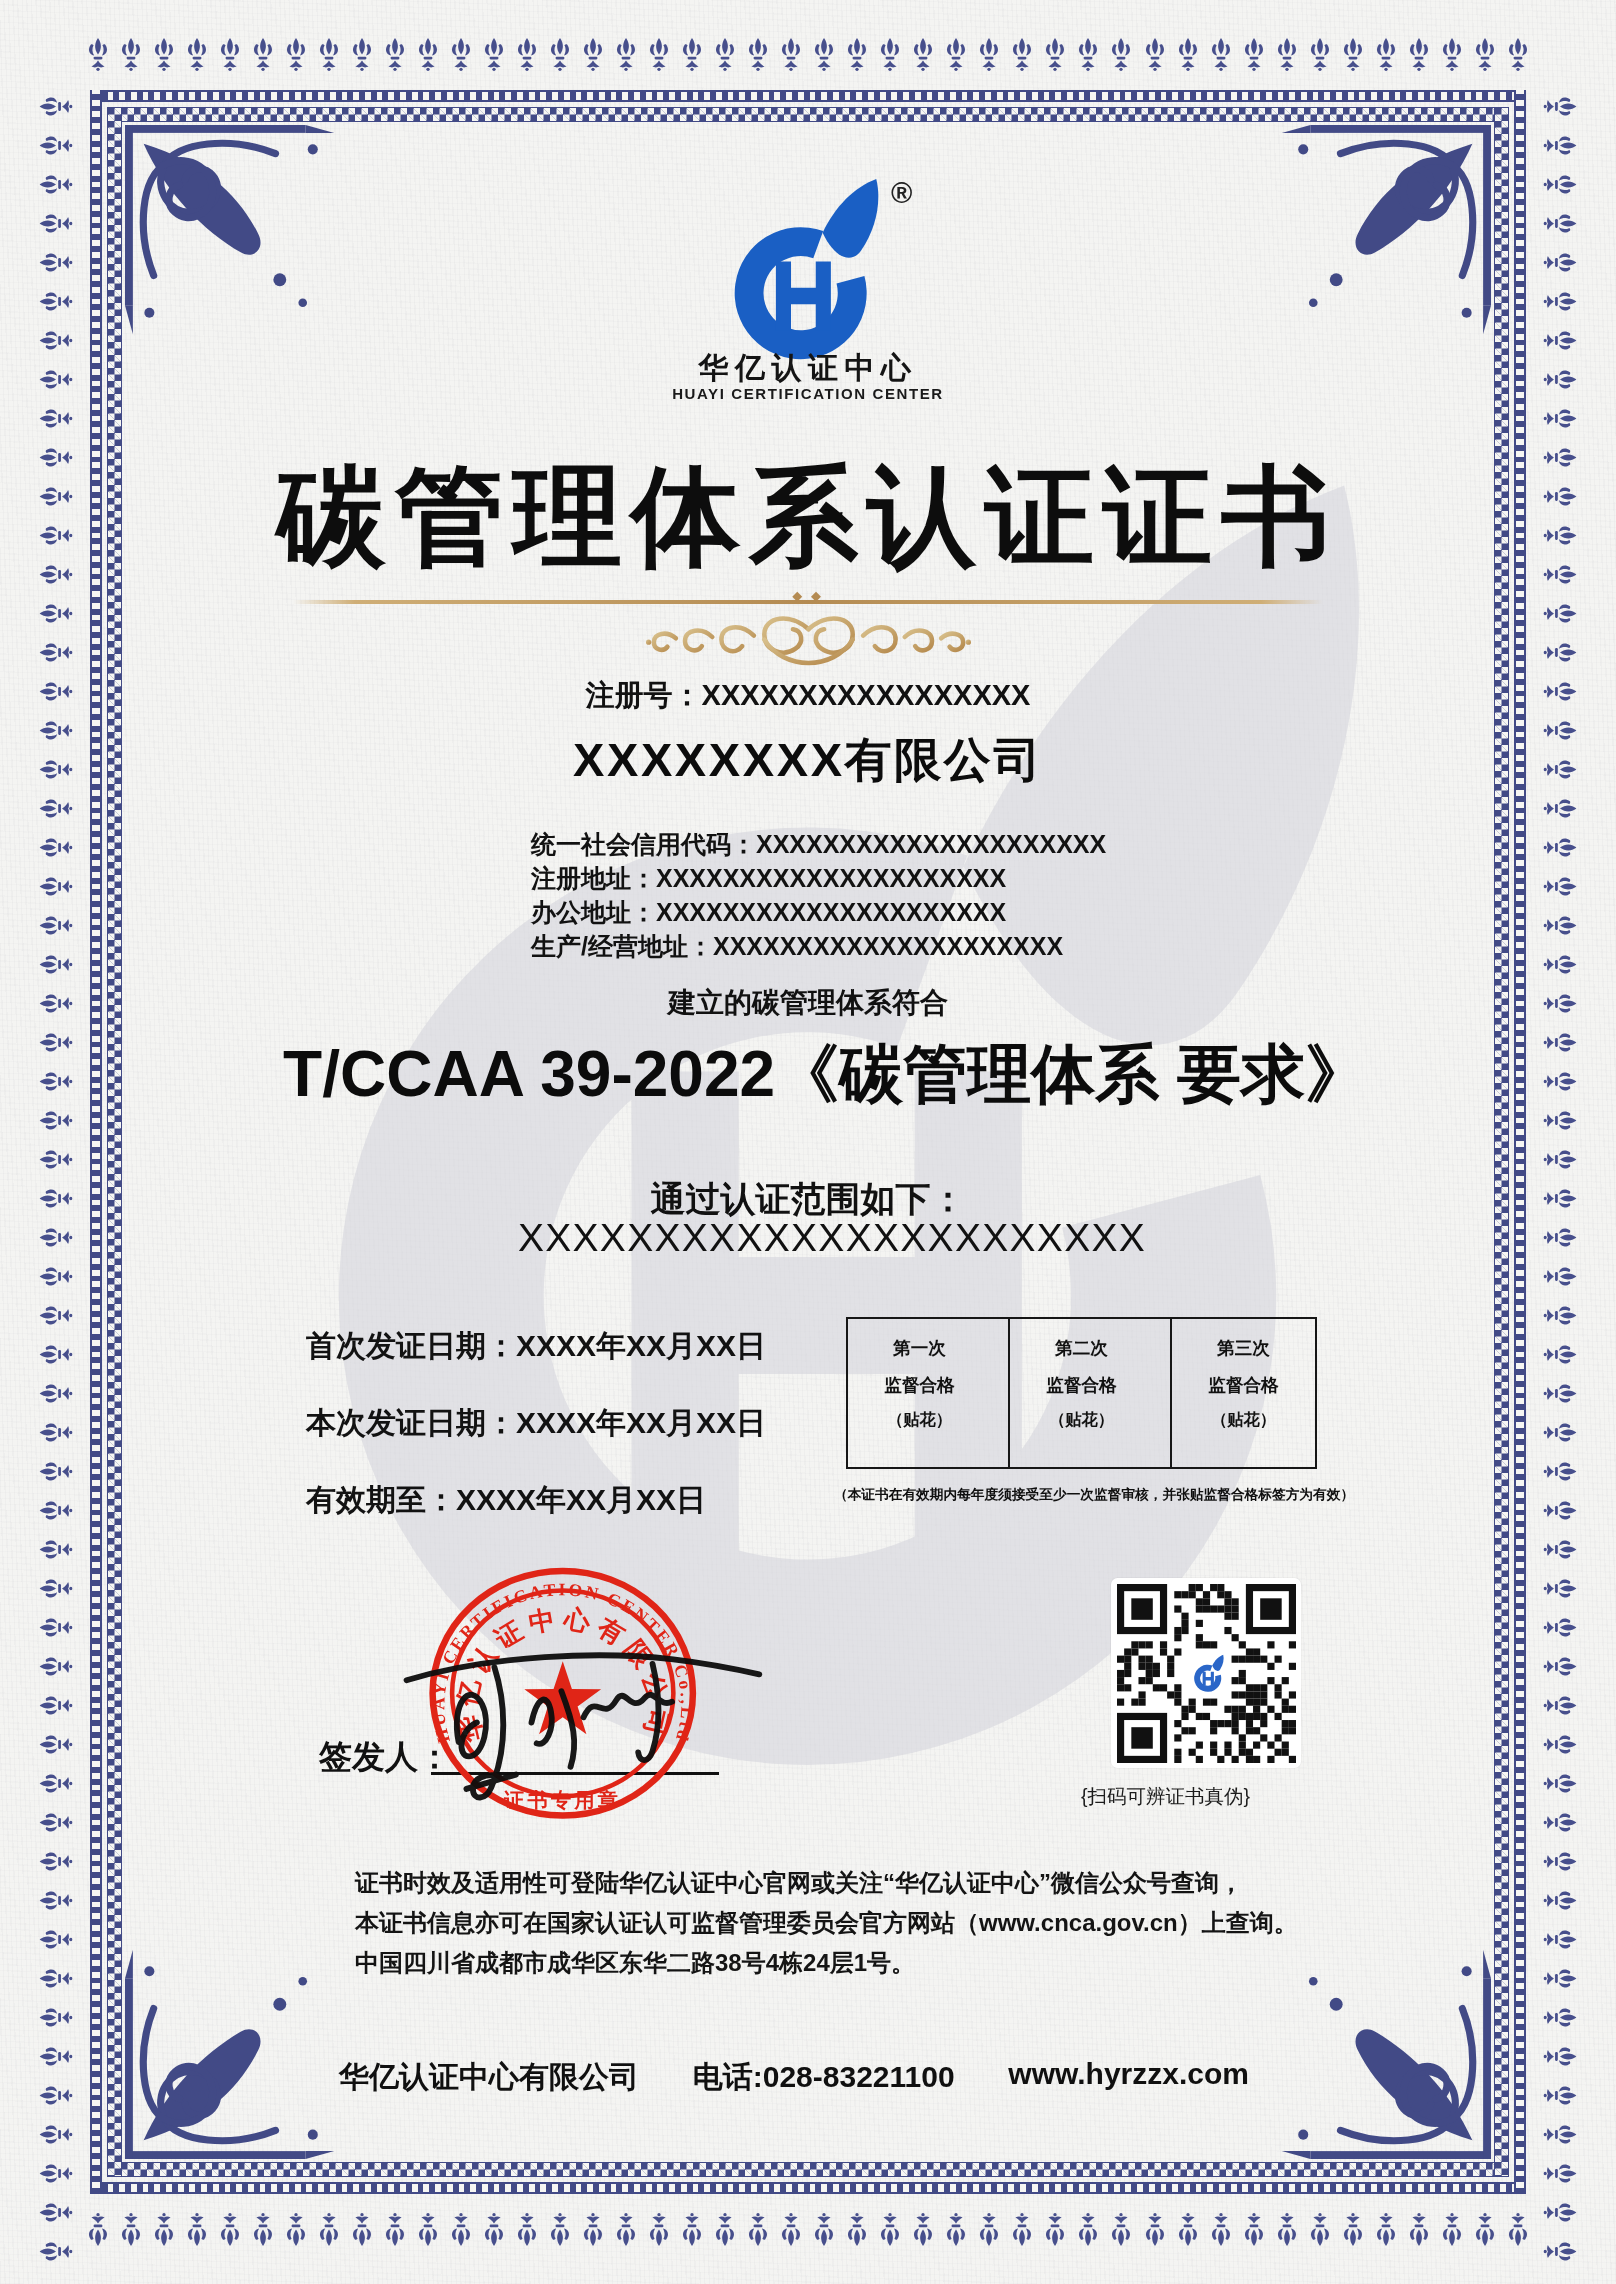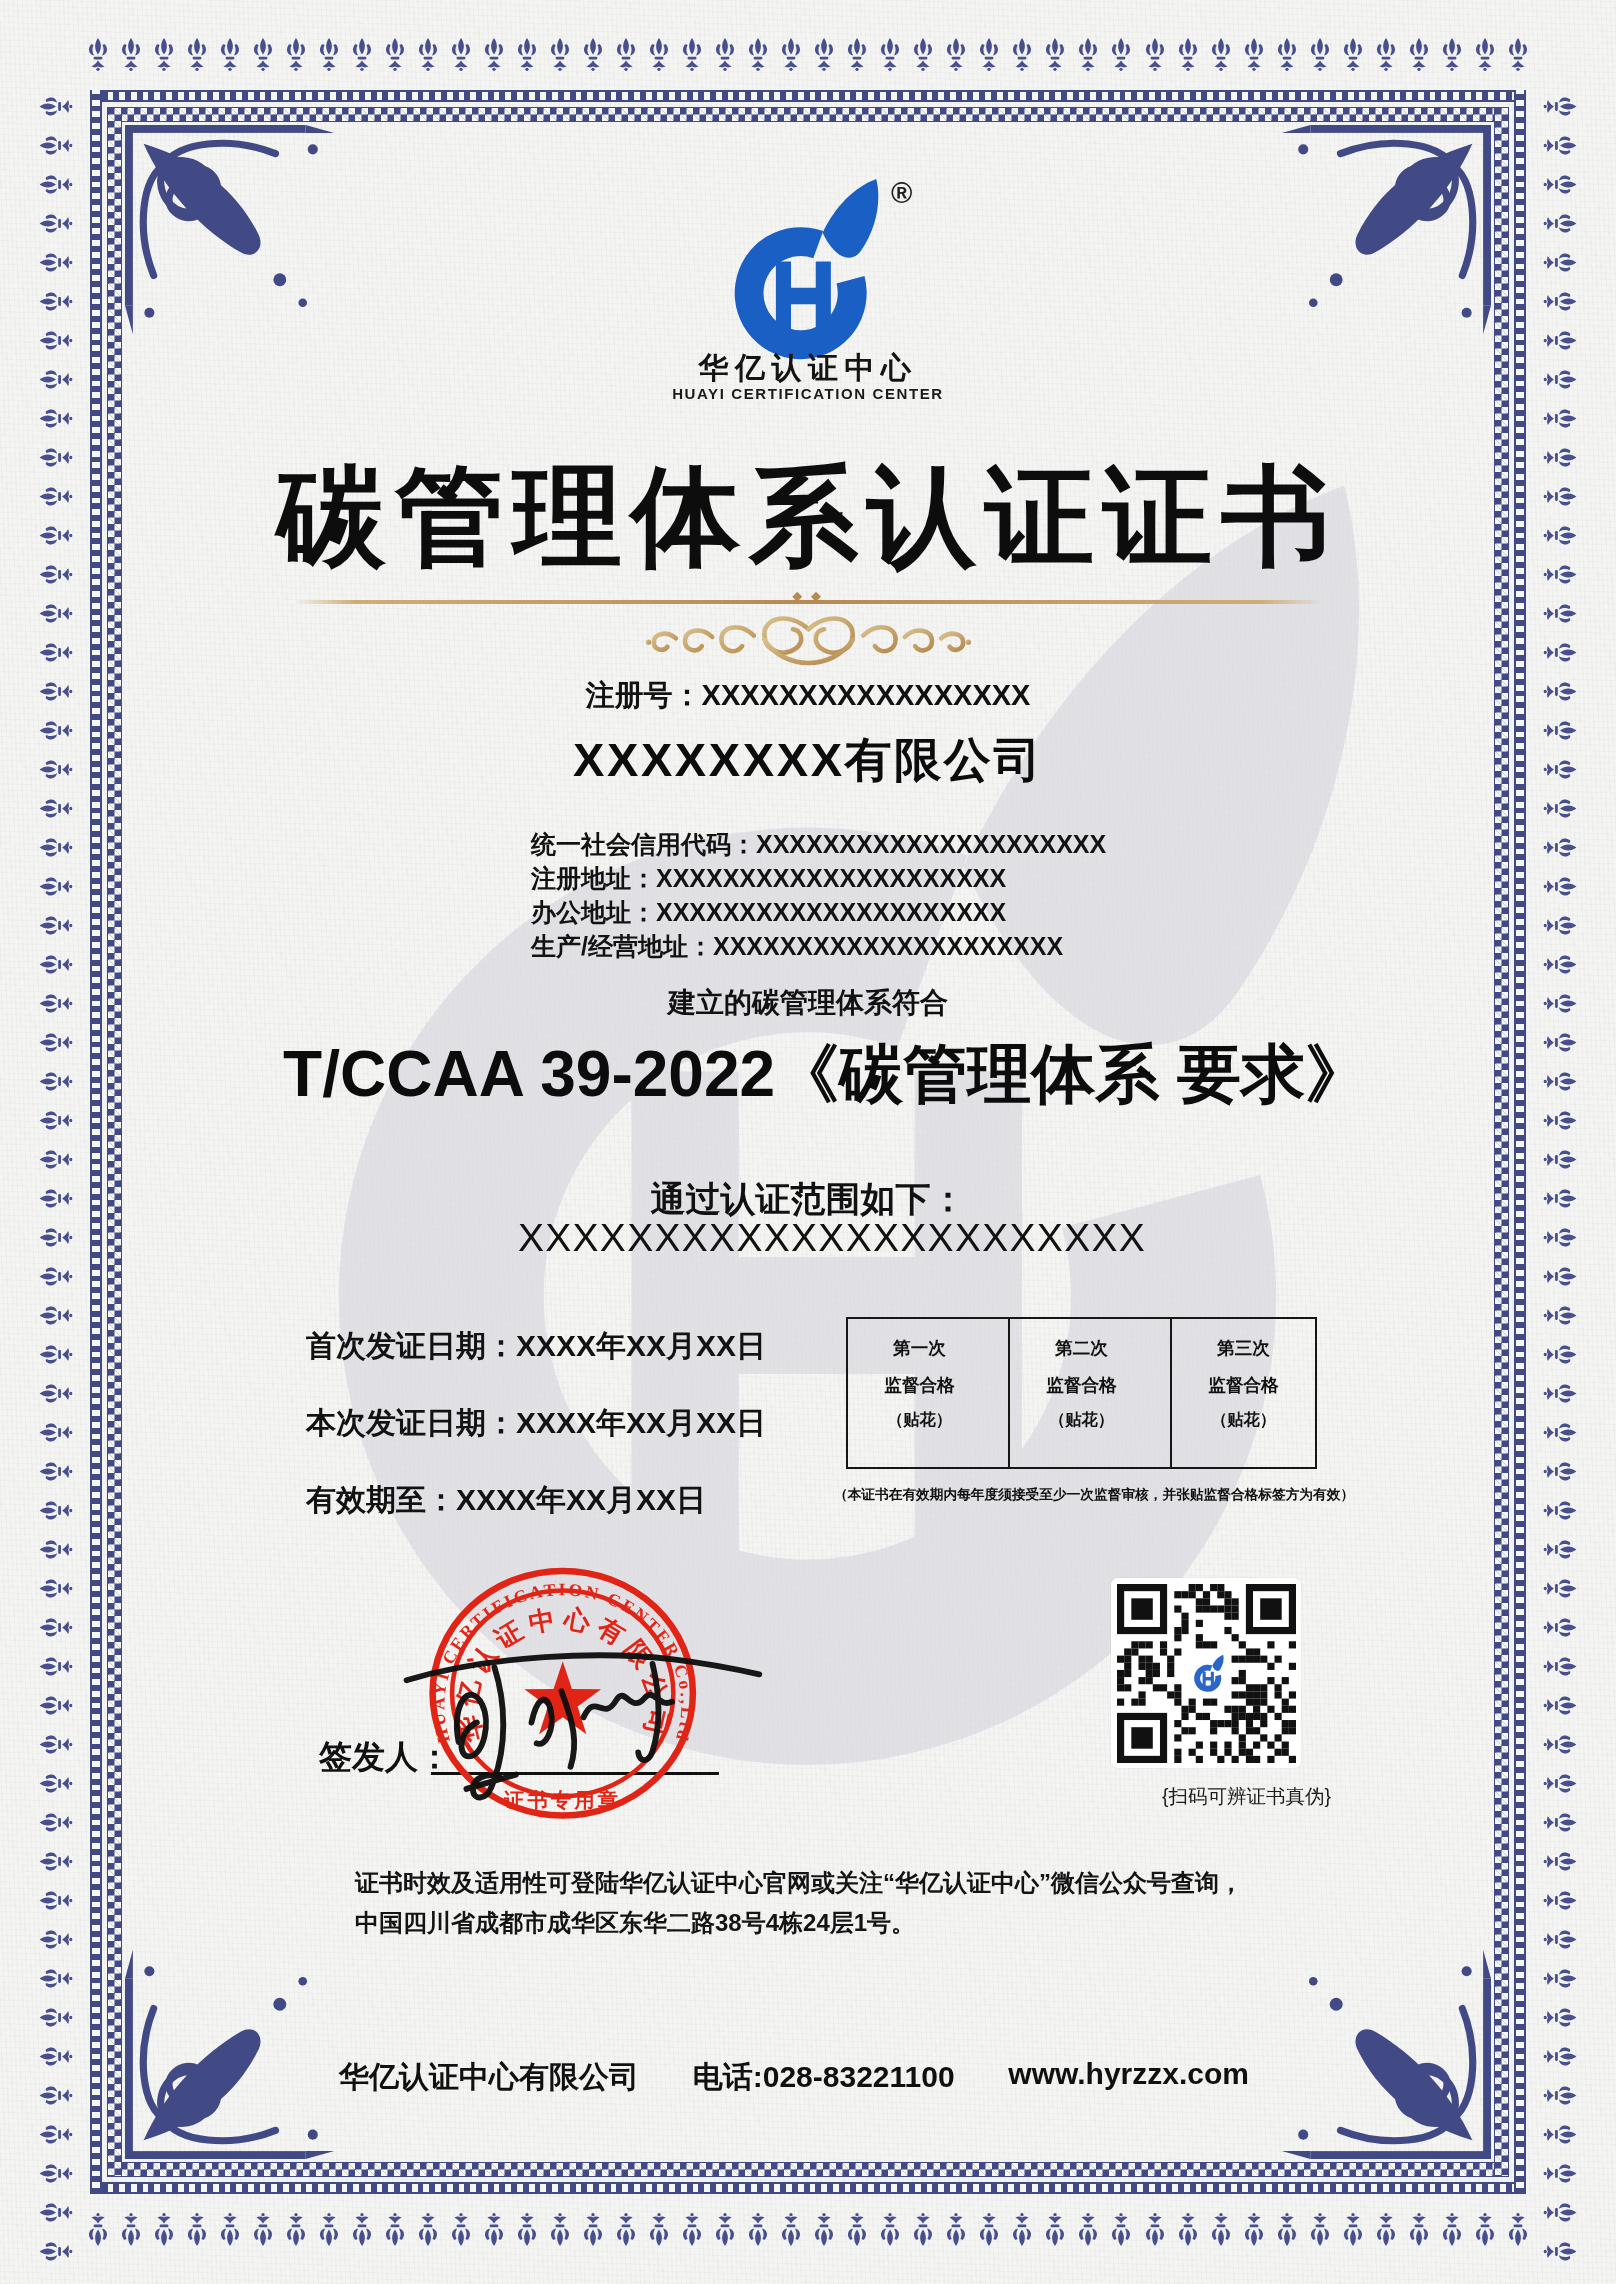--- a/index.html
+++ b/index.html
@@ -73,21 +73,21 @@
   .sup-cell + .sup-cell{border-left:2px solid #161616;}
   .sup-l1{font-size:17.6px;font-weight:700;}
   .sup-l2{font-size:17.6px;font-weight:700;margin-top:13px;}
   .sup-l3{font-size:16.3px;font-weight:600;margin-top:11.7px;}
   .sup-note{left:811px;top:1486px;width:566px;text-align:center;font-size:13.7px;font-weight:700;color:#0f0f0f;}
   .seal-wrap{left:361px;top:1527px;width:423px;height:365px;z-index:5;}
   .issuer-label{left:319px;top:1735px;font-size:33px;font-weight:700;z-index:4;}
   .issuer-line{left:431px;top:1772px;width:288px;height:3.3px;background:#101010;z-index:4;}
   .qr-card{left:1111px;top:1578px;width:190px;height:190px;background:#fff;border-radius:6.5px;z-index:4;
     display:flex;align-items:center;justify-content:center;box-shadow:0 0 0 0.7px rgba(0,0,0,0.04);}
-  .qr-caption{left:1081px;top:1783px;width:250px;text-align:right;font-size:19.5px;font-weight:500;color:#1c1c1c;}
+  .qr-caption{left:1081px;top:1783px;width:250px;text-align:left;font-size:19.5px;font-weight:500;color:#1c1c1c;}
   .footer-para{left:355px;top:1863px;width:990px;font-size:24px;font-weight:700;line-height:40px;color:#141414;}
   .bottom-bar{left:339px;top:2057px;width:910px;display:flex;justify-content:space-between;
     font-size:30px;font-weight:800;color:#101010;white-space:nowrap;}
 </style>
 </head>
 <body>
 
 <svg width="0" height="0" style="position:absolute" aria-hidden="true">
   <defs>
     <symbol id="hy-mark" viewBox="0 0 120 140">
@@ -1040,20 +1040,21 @@
           <g style="color:#2a66c8">
             <use href="#hy-mark" width="52" height="61" transform="translate(115.5,107.80000000000001)"></use>
           </g>
         </g>
       </svg>
   </div>
   <div class="abs qr-caption">{扫码可辨证书真伪}</div>
 
   <div class="abs z3 footer-para">
     <div>证书时效及适用性可登陆华亿认证中心官网或关注“华亿认证中心”微信公众号查询，</div>
+    <div>本证书信息亦可在国家认证认可监督管理委员会官方网站（www.cnca.gov.cn）上查询。</div>
     <div>中国四川省成都市成华区东华二路38号4栋24层1号。</div>
   </div>
   <div class="abs z3 bottom-bar">
     <span>华亿认证中心有限公司</span>
     <span>电话:028-83221100</span>
     <span>www.hyrzzx.com</span>
   </div>
 
 </div>
 

